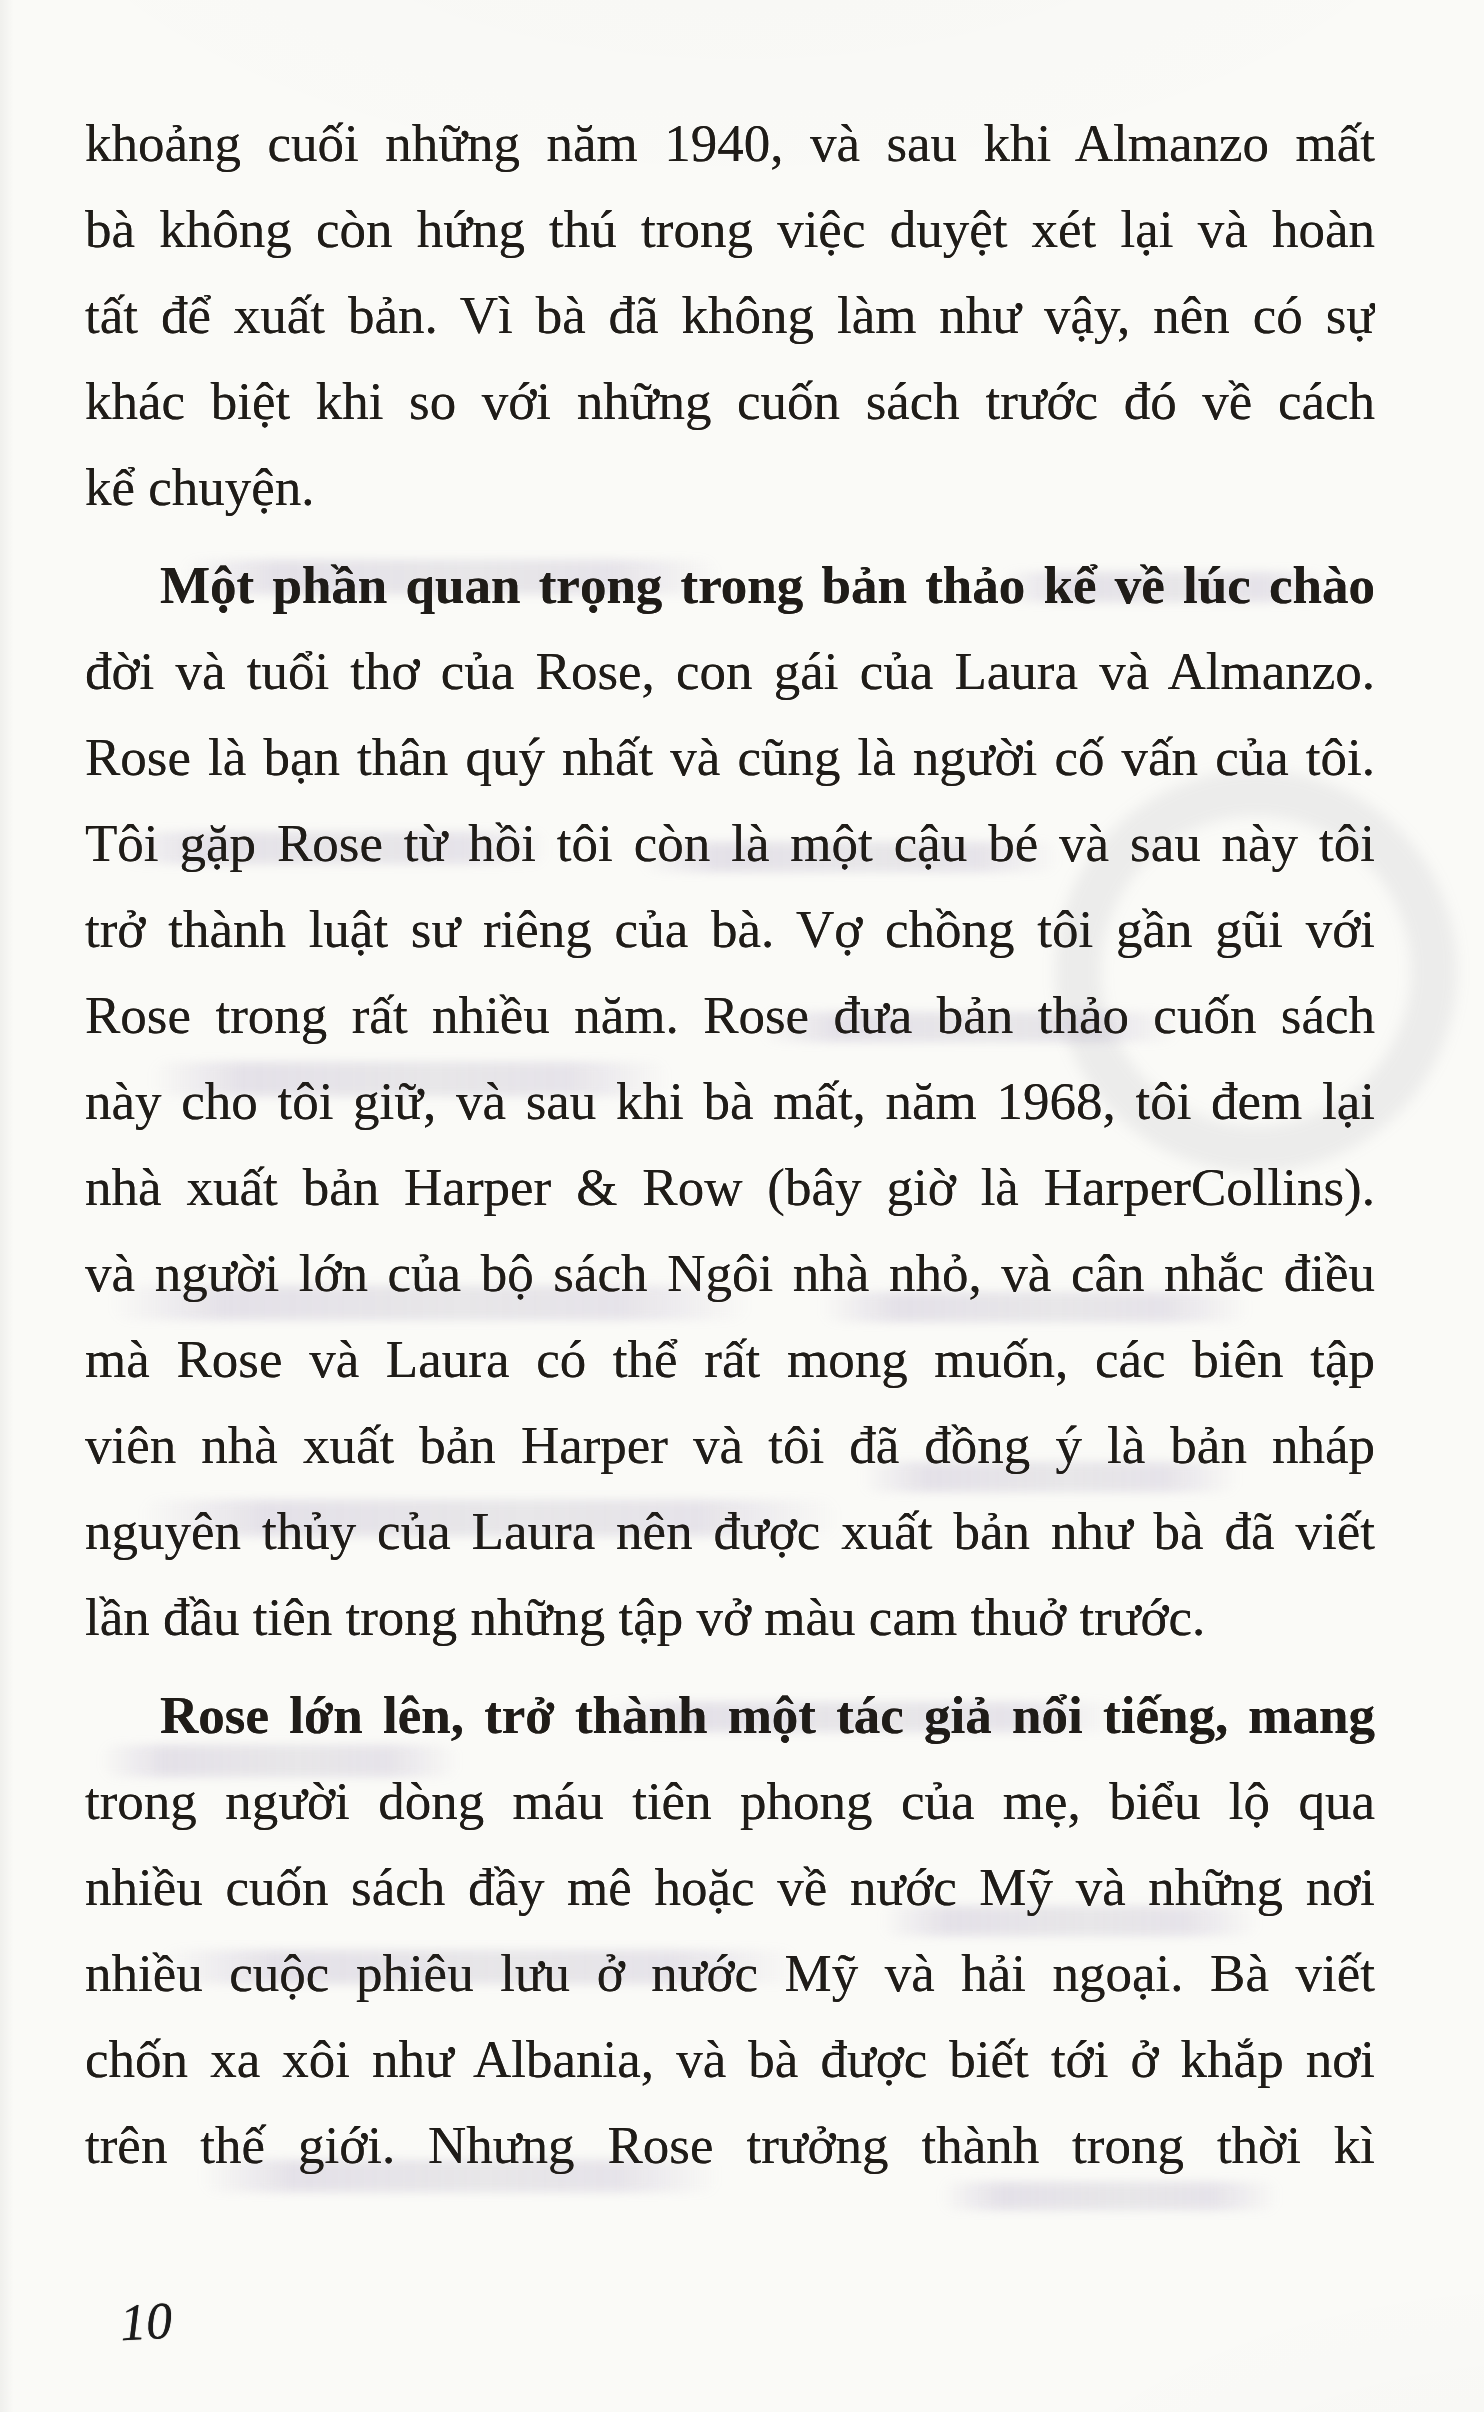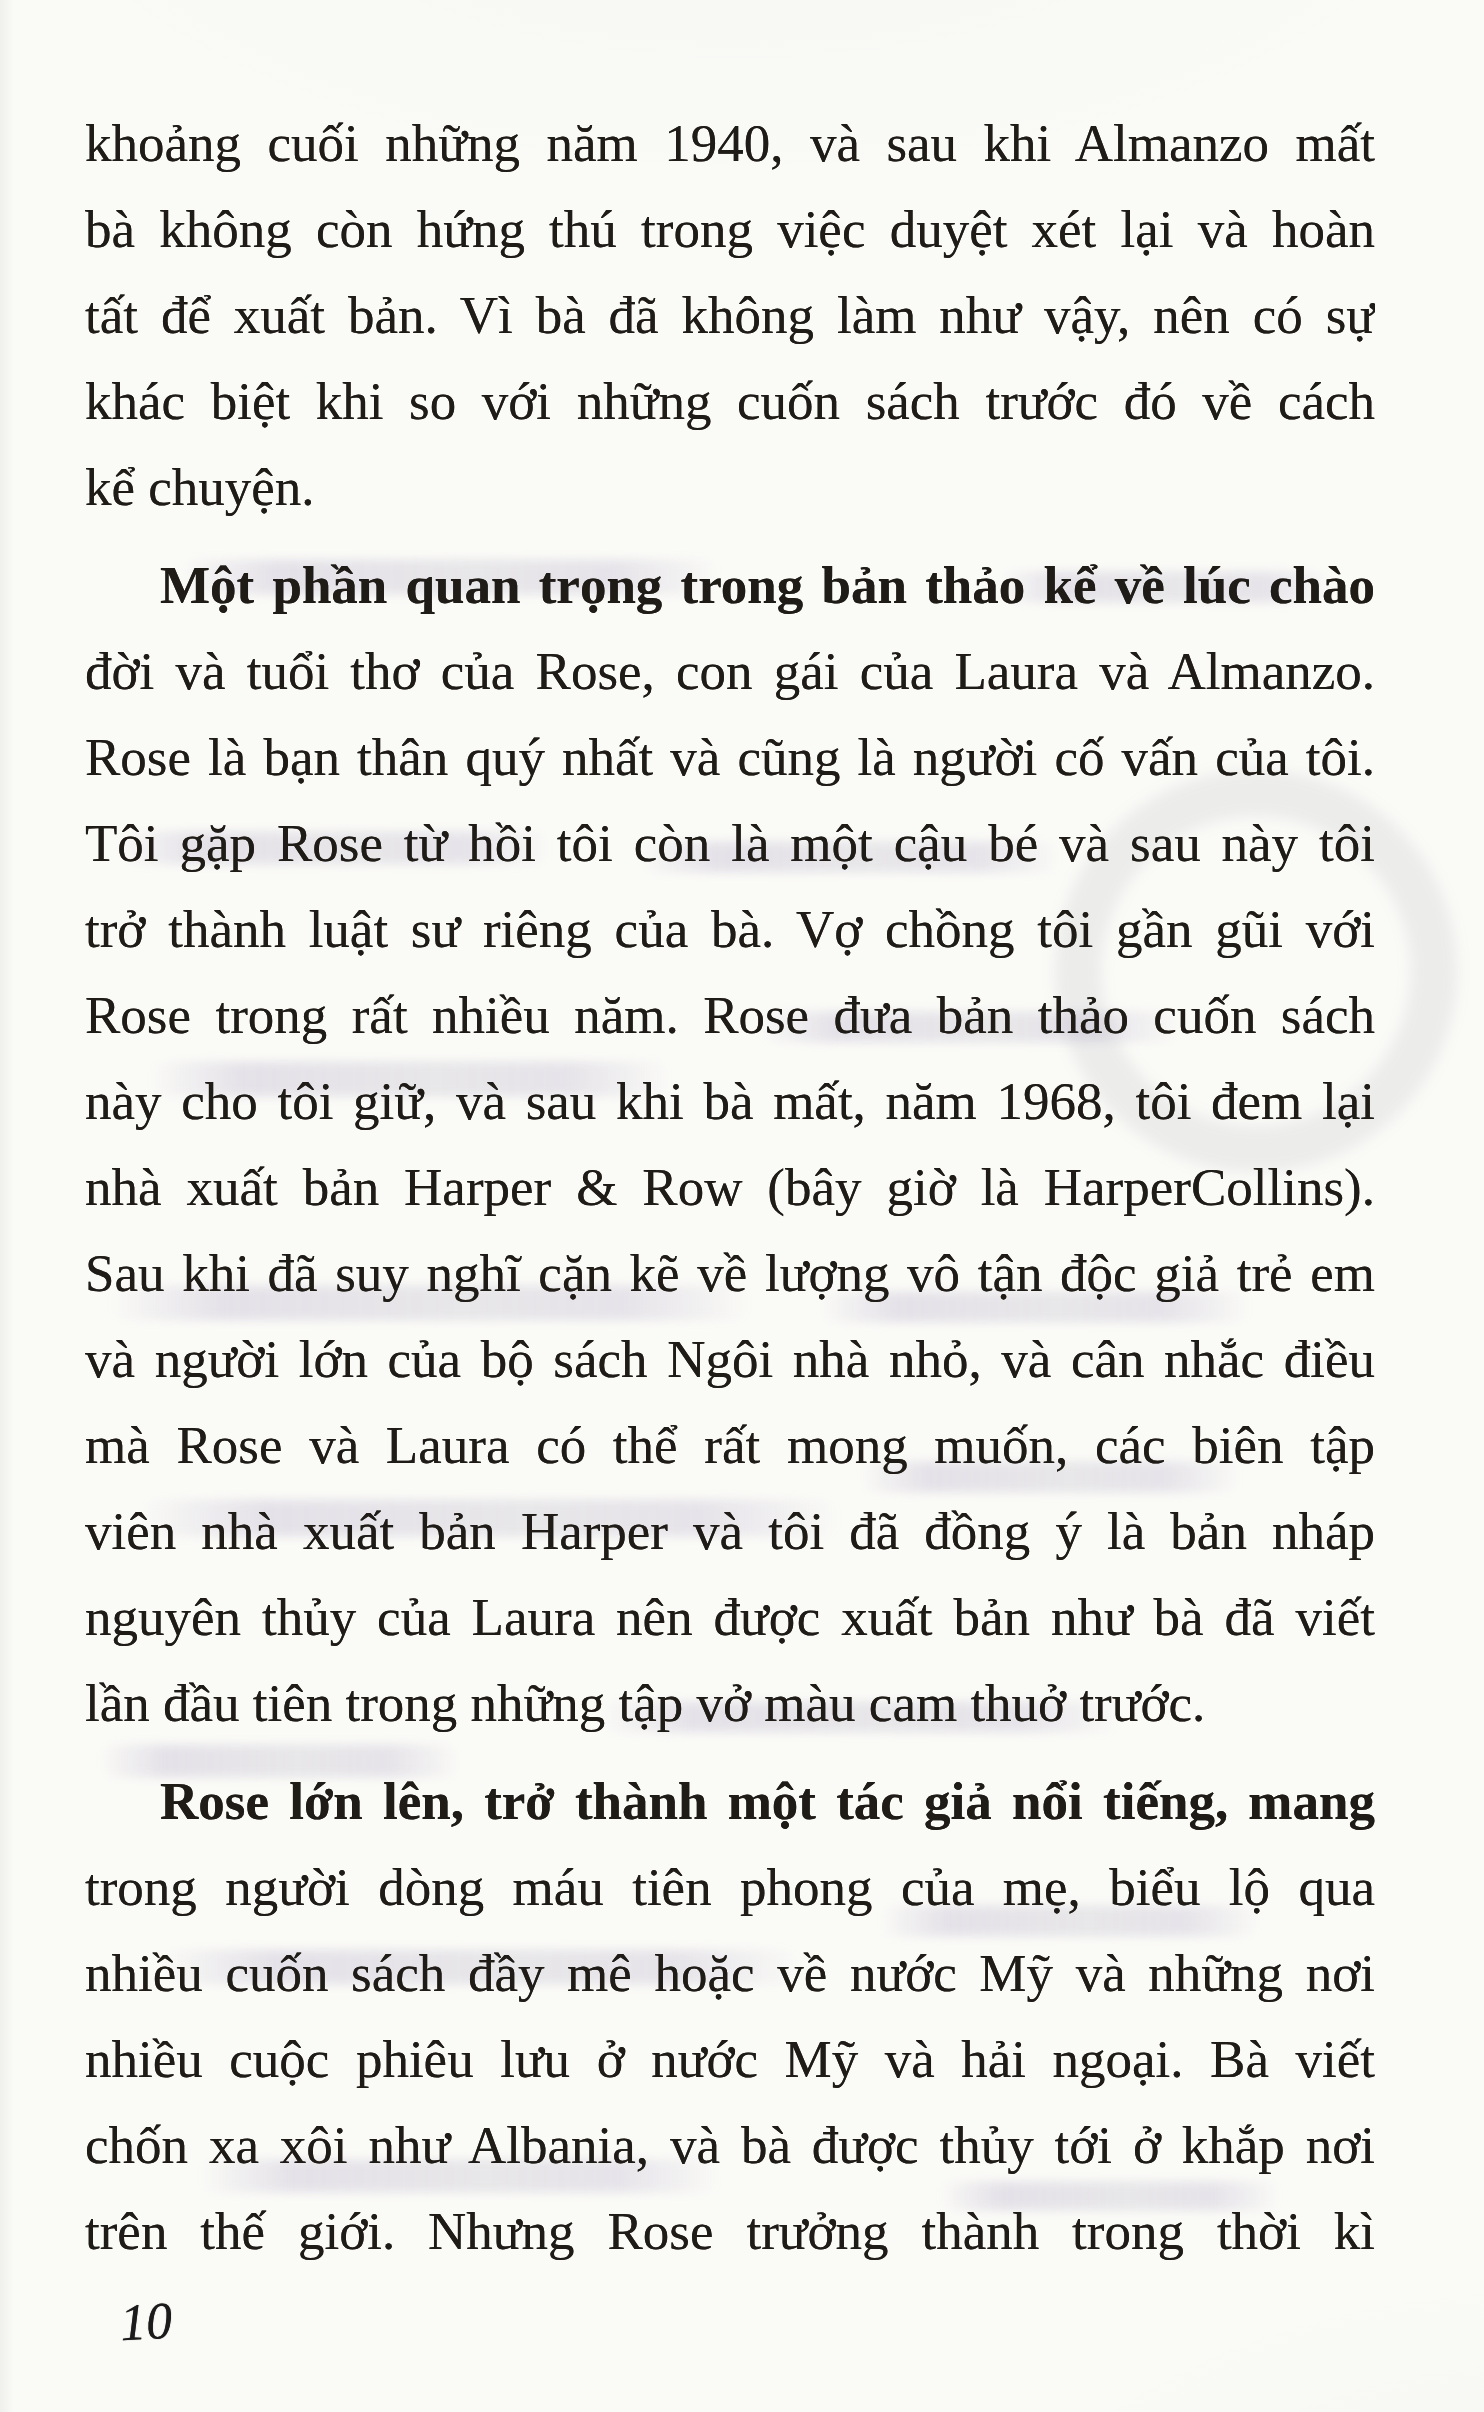--- a/index.html
+++ b/index.html
@@ -96,28 +96,27 @@
       <div class="line"><span>khác biệt khi so với những cuốn sách trước đó về cách</span></div>
       <div class="line end"><span>kể chuyện.</span></div>
       <div class="line indent para"><span>Một phần quan trọng trong bản thảo kể về lúc chào</span></div>
       <div class="line"><span>đời và tuổi thơ của Rose, con gái của Laura và Almanzo.</span></div>
       <div class="line"><span>Rose là bạn thân quý nhất và cũng là người cố vấn của tôi.</span></div>
       <div class="line"><span>Tôi gặp Rose từ hồi tôi còn là một cậu bé và sau này tôi</span></div>
       <div class="line"><span>trở thành luật sư riêng của bà. Vợ chồng tôi gần gũi với</span></div>
       <div class="line"><span>Rose trong rất nhiều năm. Rose đưa bản thảo cuốn sách</span></div>
       <div class="line"><span>này cho tôi giữ, và sau khi bà mất, năm 1968, tôi đem lại</span></div>
       <div class="line"><span>nhà xuất bản Harper &amp; Row (bây giờ là HarperCollins).</span></div>
-      <div class="line"><span>Sau khi đã suy nghĩ cặn kẽ về lượng vô tận độc giả trẻ em</span></div>
       <div class="line"><span>và người lớn của bộ sách </span><span class="it">Ngôi nhà nhỏ,</span><span> và cân nhắc điều</span></div>
       <div class="line"><span>mà Rose và Laura có thể rất mong muốn, các biên tập</span></div>
       <div class="line"><span>viên nhà xuất bản Harper và tôi đã đồng ý là bản nháp</span></div>
       <div class="line"><span>nguyên thủy của Laura nên được xuất bản như bà đã viết</span></div>
       <div class="line end"><span>lần đầu tiên trong những tập vở màu cam thuở trước.</span></div>
       <div class="line indent para"><span>Rose lớn lên, trở thành một tác giả nổi tiếng, mang</span></div>
       <div class="line"><span>trong người dòng máu tiên phong của mẹ, biểu lộ qua</span></div>
       <div class="line"><span>nhiều cuốn sách đầy mê hoặc về nước Mỹ và những nơi</span></div>
       <div class="line"><span>nhiều cuộc phiêu lưu ở nước Mỹ và hải ngoại. Bà viết</span></div>
-      <div class="line"><span>chốn xa xôi như Albania, và bà được thủy tới ở khắp nơi</span></div>
+      <div class="line"><span>chốn xa xôi như Albania, và bà được biết tới ở khắp nơi</span></div>
       <div class="line"><span>trên thế giới. Nhưng Rose trưởng thành trong thời kì</span></div>
     </main>
 
   <div class="folio">10</div>
 </div>
 
 </body></html>

